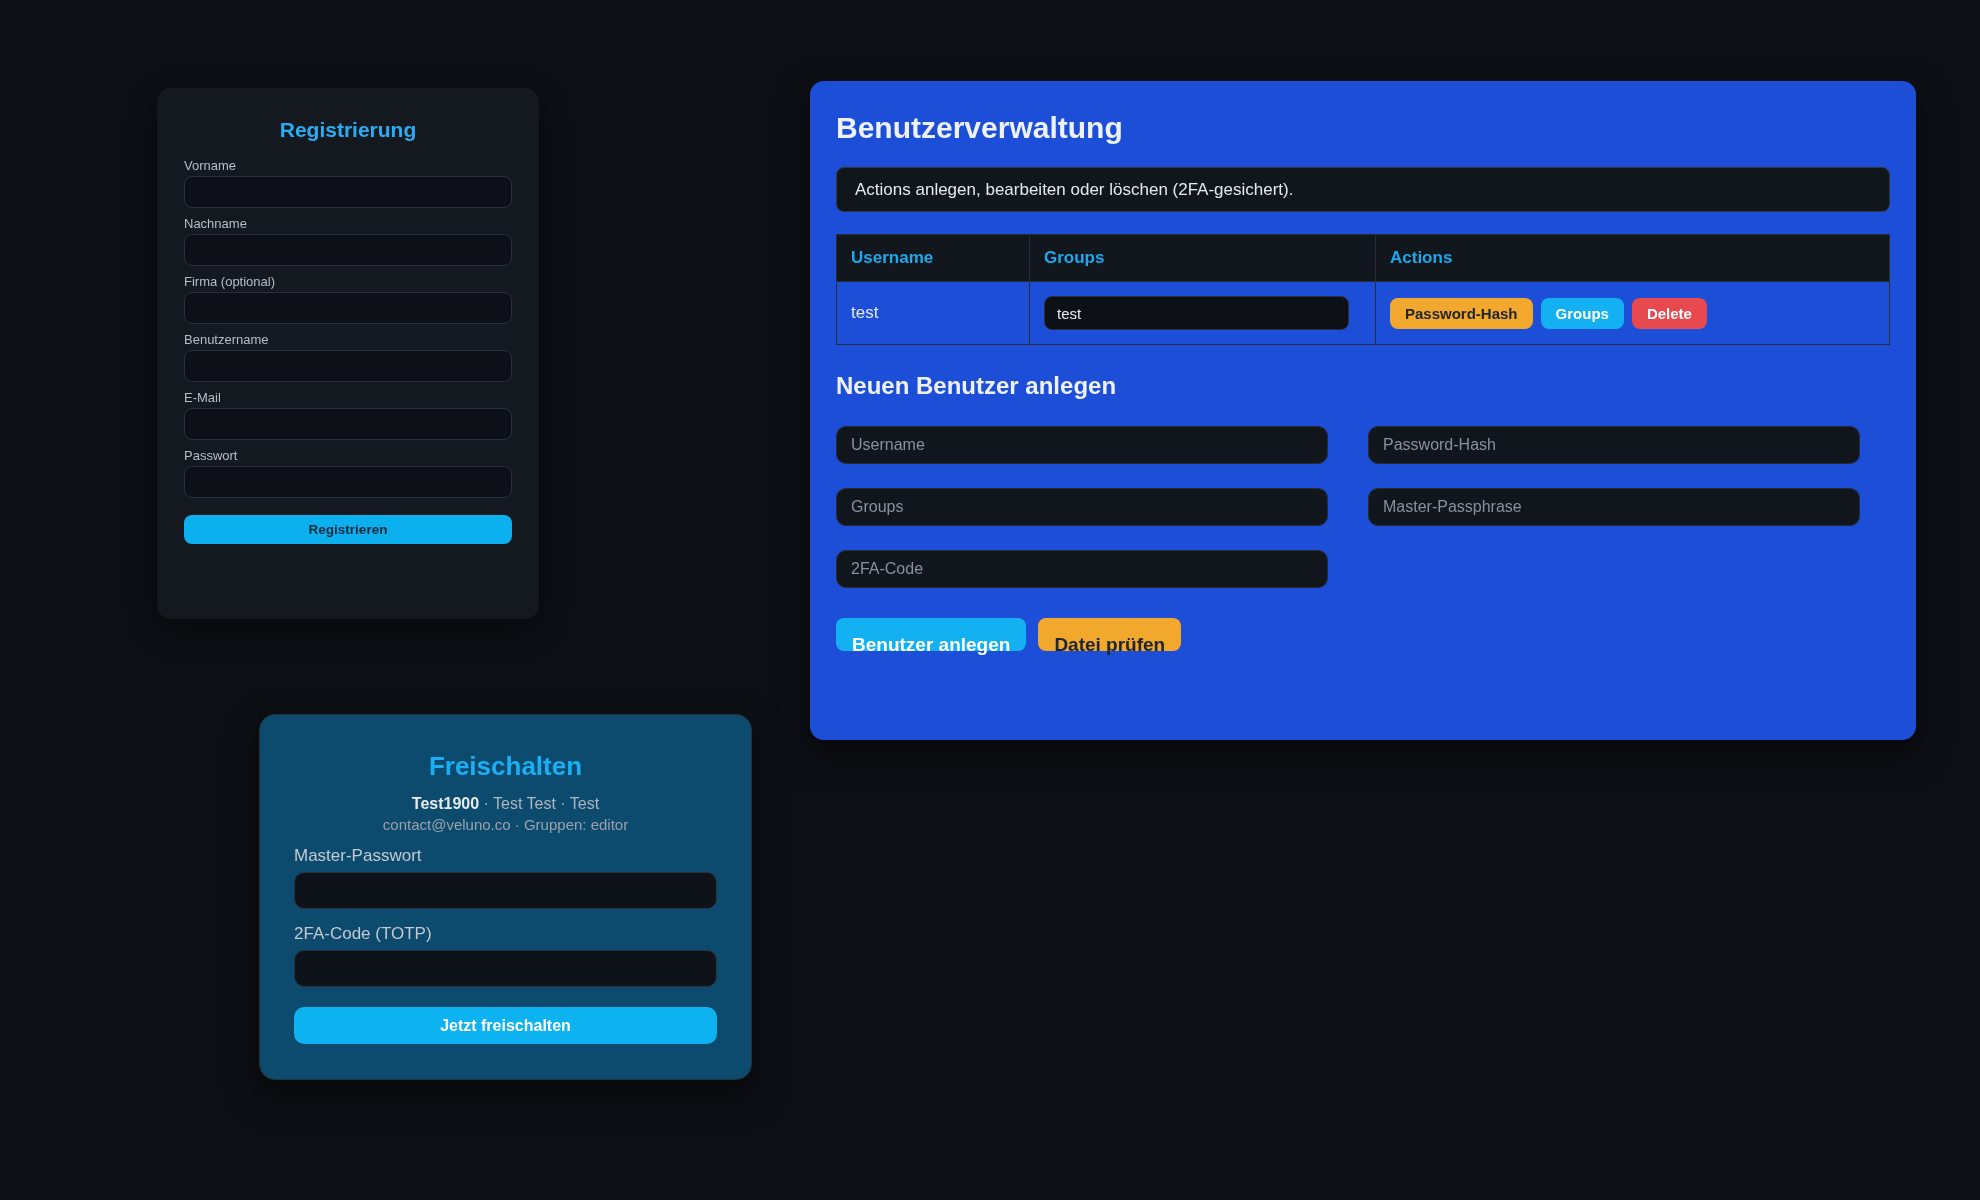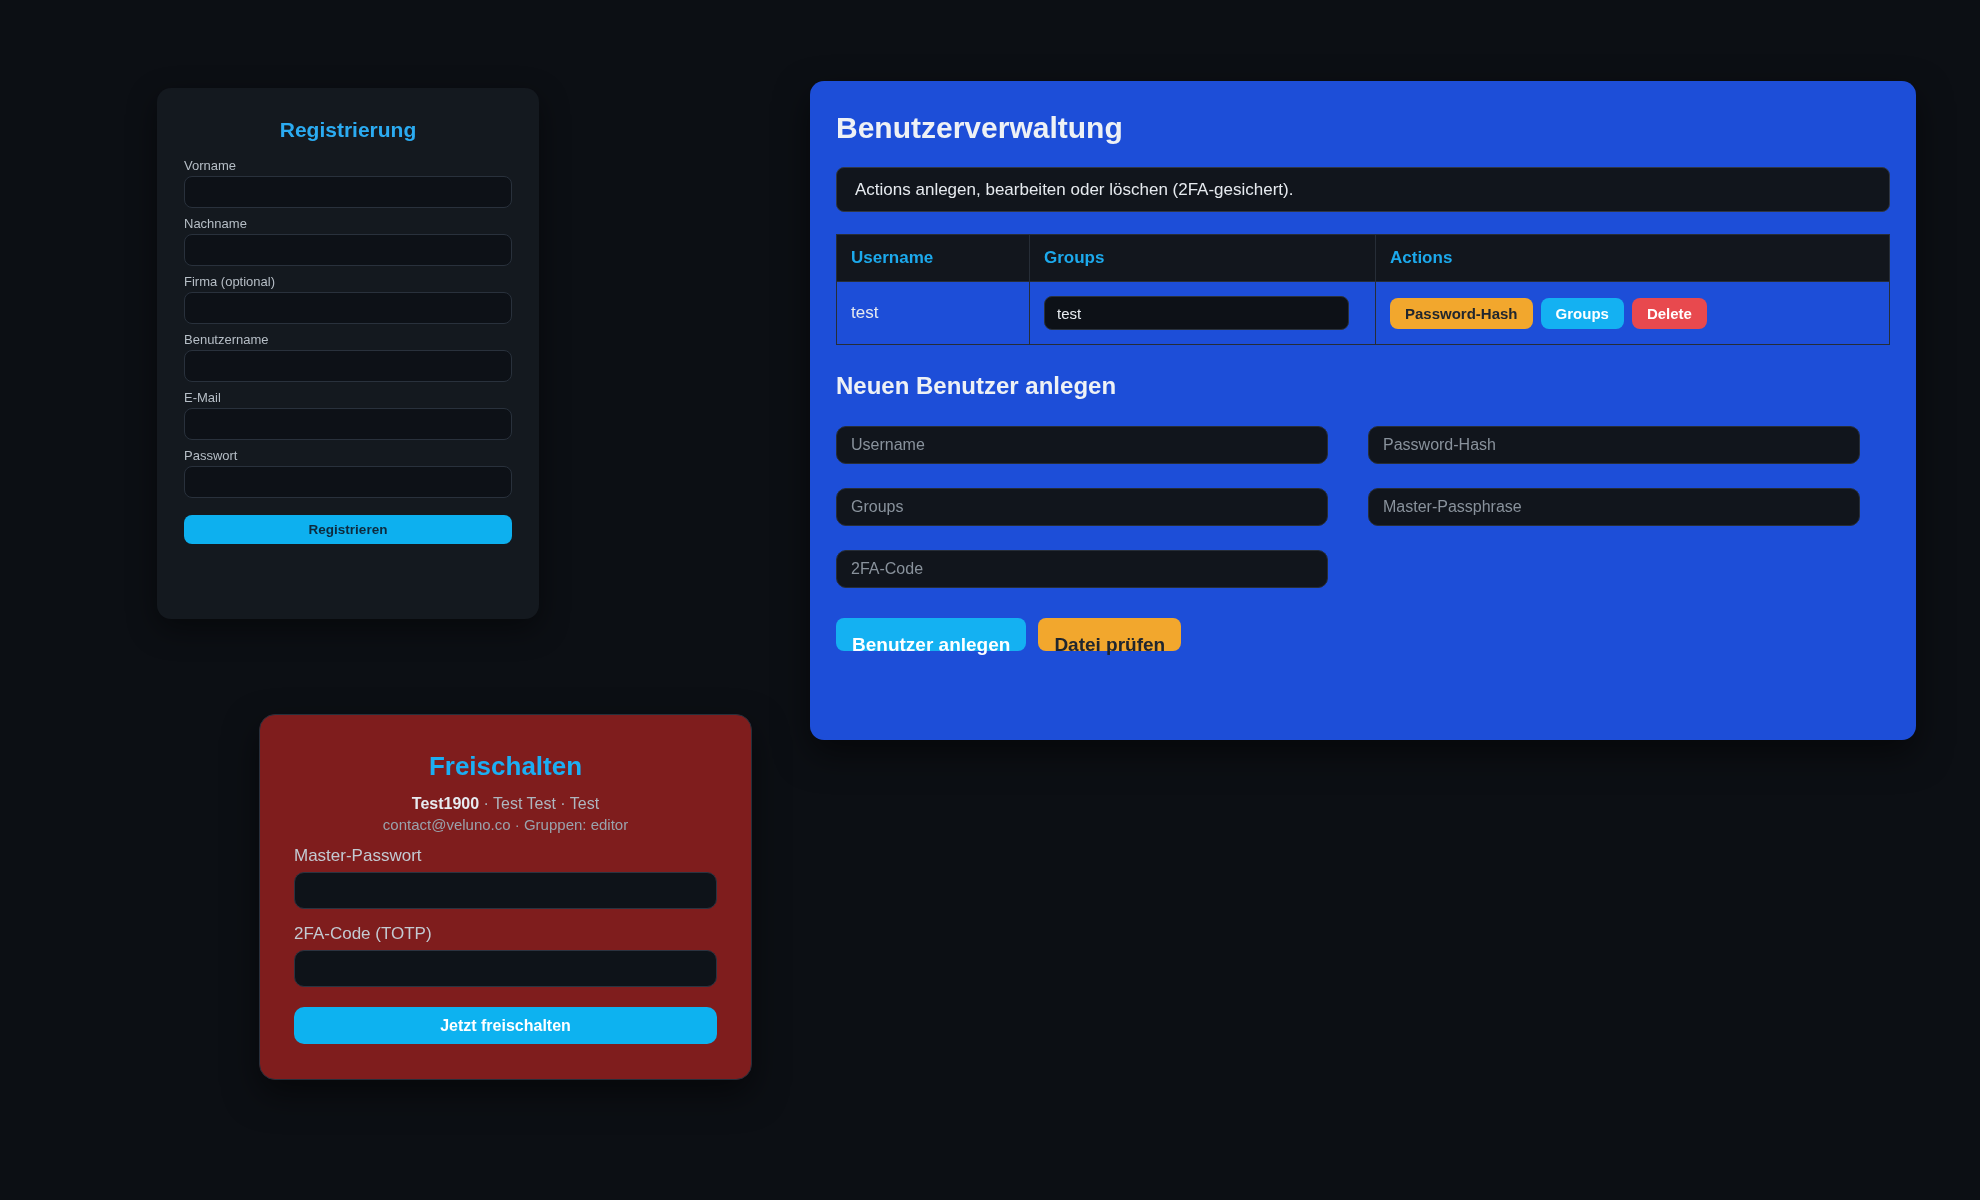--- a/index.html
+++ b/index.html
@@ -66,21 +66,21 @@
     width:100%; height:38px; background:#11151c; border:1px solid #262d37;
     border-radius:10px; color:#e9edf2; font-size:16px; padding:0 14px;
   }
   .action-row { margin-top:30px; display:flex; gap:12px; }
   .btn-md { height:33px; border:none; border-radius:8px; font-size:19px; font-weight:600; padding:16px 16px; cursor:pointer; }
   .admin-footer { margin-top:25px; color:#a7b0ba; font-size:17px; }
 
   
   .card-unlock {
     position:absolute; left:259px; top:714px; width:493px; height:366px;
-    background:#7f1d1d; border:1px solid #272f3b; border-radius:16px; padding:36px 34px;
+    background:#0c4a6e; border:1px solid #272f3b; border-radius:16px; padding:36px 34px;
     box-shadow:0 14px 34px rgba(0,0,0,.5);
   }
   .unlock-title { text-align:center; color:#1caef3; font-size:26px; font-weight:bold; margin:0 0 13px; }
   .user-line { text-align:center; font-size:16px; color:#aeb6bf; margin-bottom:3px; }
   .user-line .name { color:#e7ebf0; font-weight:bold; }
   .meta-line { text-align:center; font-size:15px; color:#9aa2ac; margin-bottom:13px; }
   .unlock-field { margin-bottom:15px; }
   .unlock-field label { display:block; font-size:17px; color:#c3cad2; margin-bottom:6px; }
   .unlock-field input {
     width:100%; height:37px; background:#0e1319; border:1px solid #2b3340;

